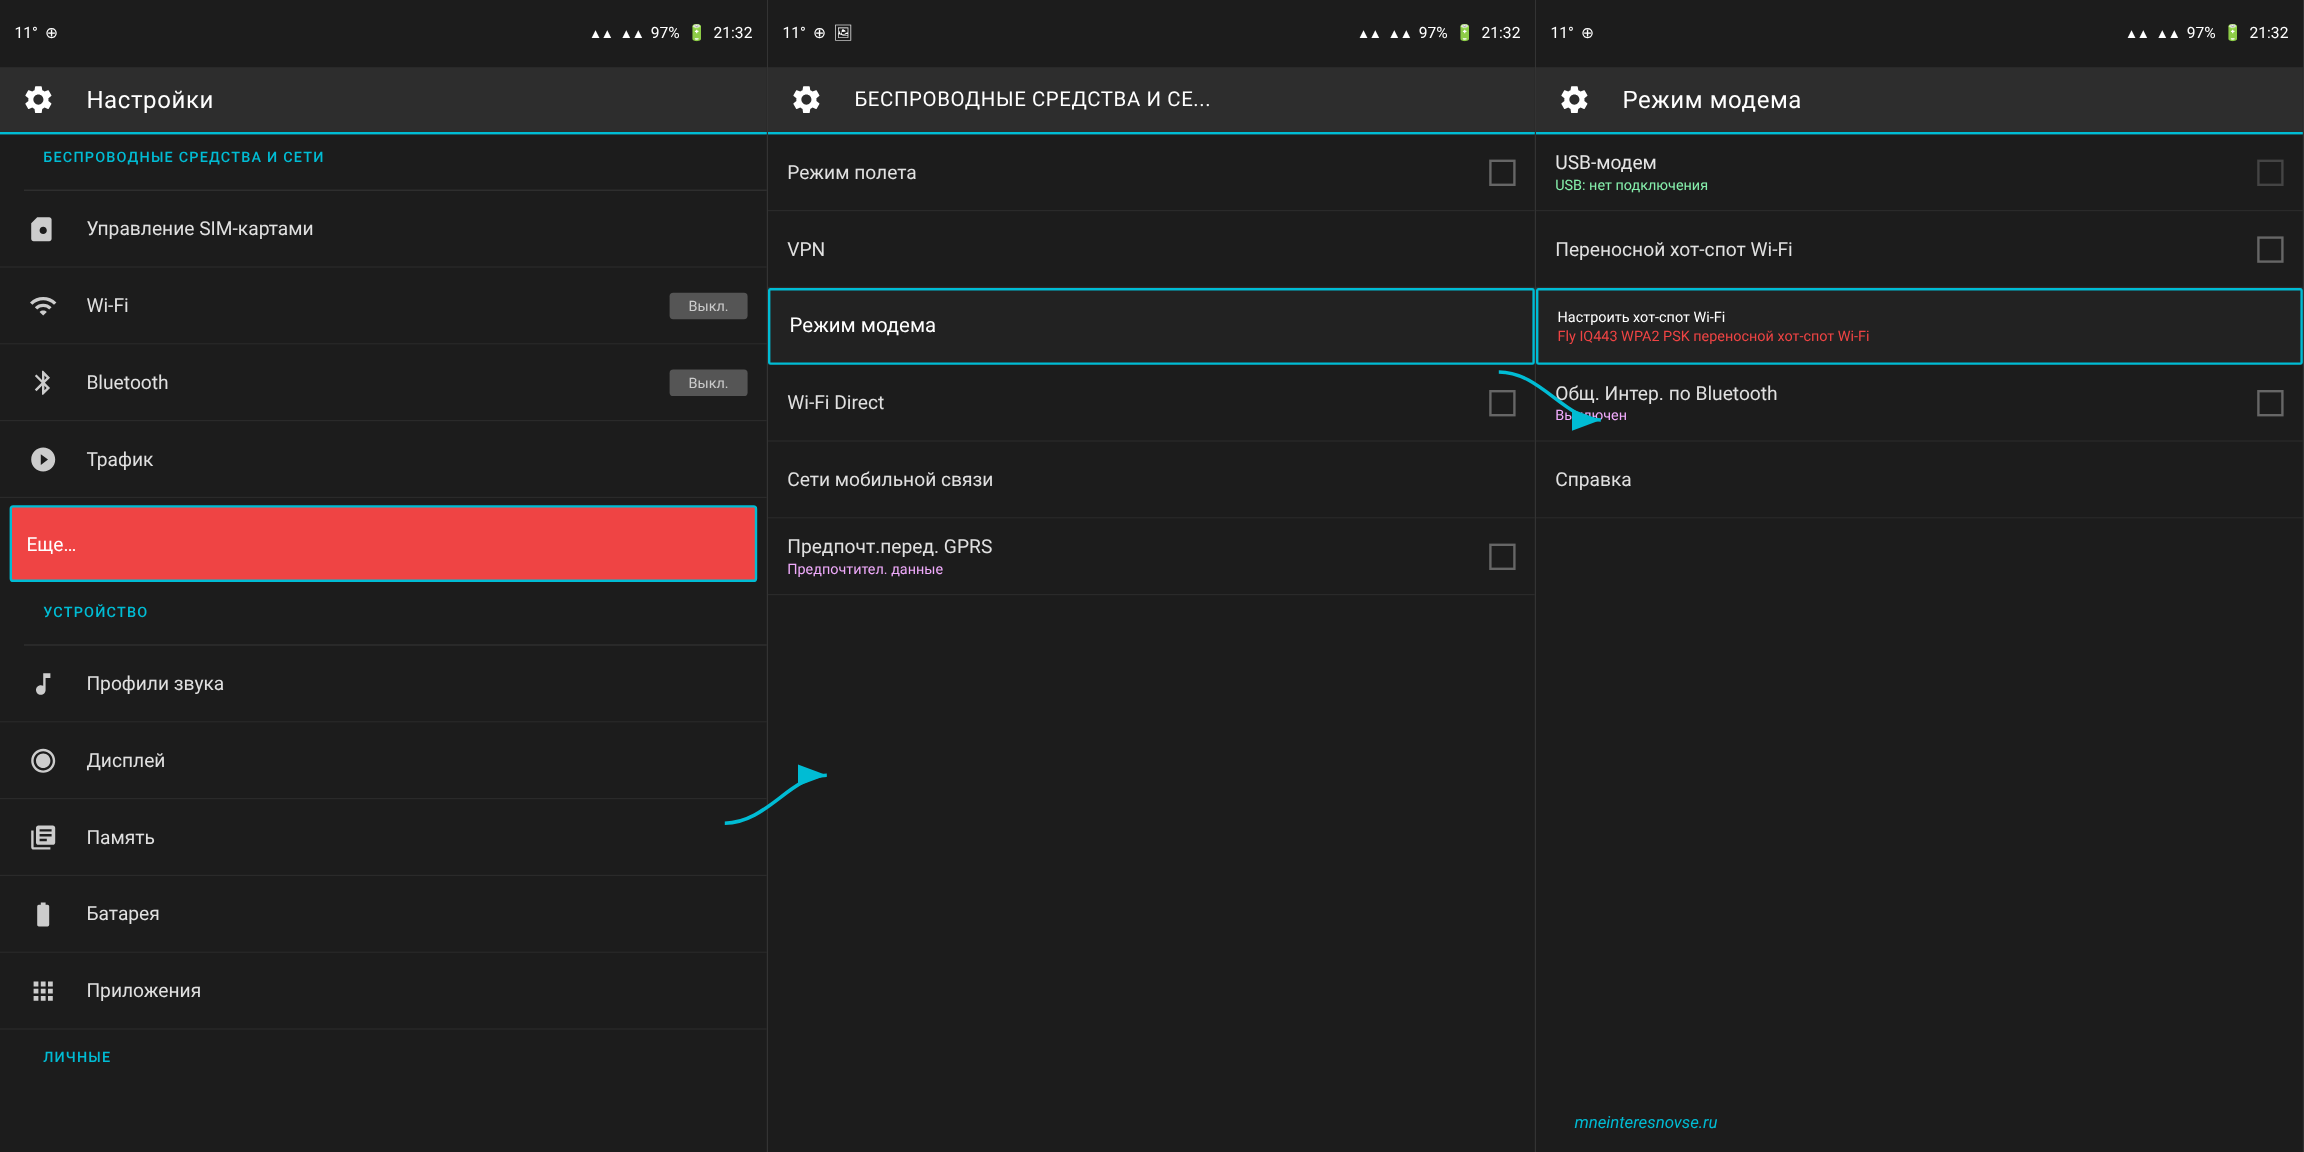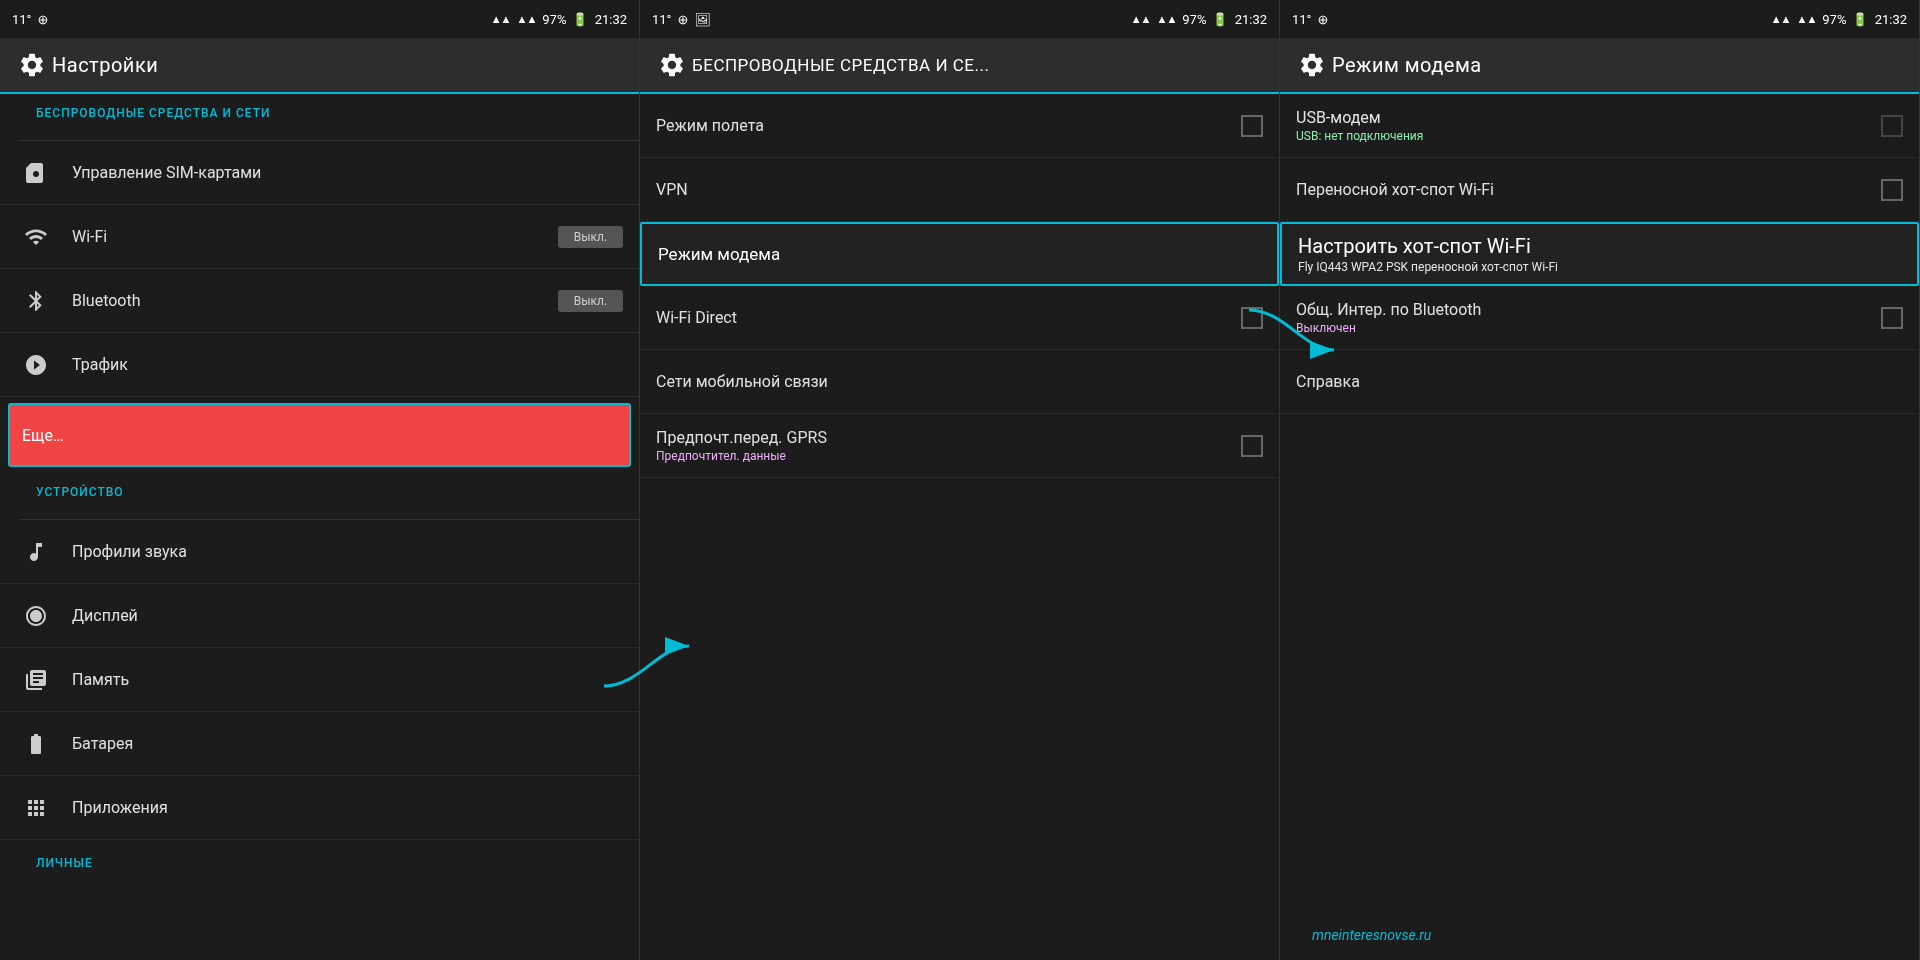--- a/index.html
+++ b/index.html
@@ -19,21 +19,21 @@
       height: 960px;
       background: #1c1c1c;
       display: flex;
       flex-direction: column;
       border-right: 1px solid #333;
       position: relative;
     }
 
     
     .status-bar {
-      height: 38px;
+      height: 56px;
       background: #1c1c1c;
       display: flex;
       align-items: center;
       justify-content: space-between;
       padding: 0 12px;
       flex-shrink: 0;
     }
     .status-left {
       display: flex;
       align-items: center;
@@ -49,21 +49,21 @@
       font-size: 13px;
     }
 
     
     .title-bar {
       height: 56px;
       background: #2d2d2d;
       display: flex;
       align-items: center;
       padding: 0 16px;
-      gap: 4px;
+      gap: 24px;
       border-bottom: 2px solid #00bcd4;
       flex-shrink: 0;
     }
     .title-bar-icon {
       width: 32px;
       height: 32px;
       color: #fff;
       font-size: 24px;
       display: flex;
       align-items: center;
@@ -446,22 +446,22 @@
   <div class="menu-item">
     <div class="menu-item-content">
       <span class="menu-item-title">Переносной хот-спот Wi-Fi</span>
     </div>
     <div class="menu-checkbox"></div>
   </div>
 
 
   <div class="menu-item teal-box" style="border:2px solid #00bcd4; border-radius:2px; background:#222;">
     <div class="menu-item-content">
-      <span class="menu-item-title" style="color:#fff; font-size:20px;">Настроить хот-спот Wi-Fi</span>
-      <span class="menu-item-subtitle" style="color:#e5e5e5; font-size:12px;">Fly IQ443 WPA2 PSK переносной хот-спот Wi-Fi</span>
+      <span class="menu-item-title" style="color:#fff; font-size:12px;">Настроить хот-спот Wi-Fi</span>
+      <span class="menu-item-subtitle" style="color:#ef4444; font-size:12px;">Fly IQ443 WPA2 PSK переносной хот-спот Wi-Fi</span>
     </div>
   </div>
 
   <div class="menu-item">
     <div class="menu-item-content">
       <span class="menu-item-title">Общ. Интер. по Bluetooth</span>
       <span class="menu-item-subtitle">Выключен</span>
     </div>
     <div class="menu-checkbox"></div>
   </div>

